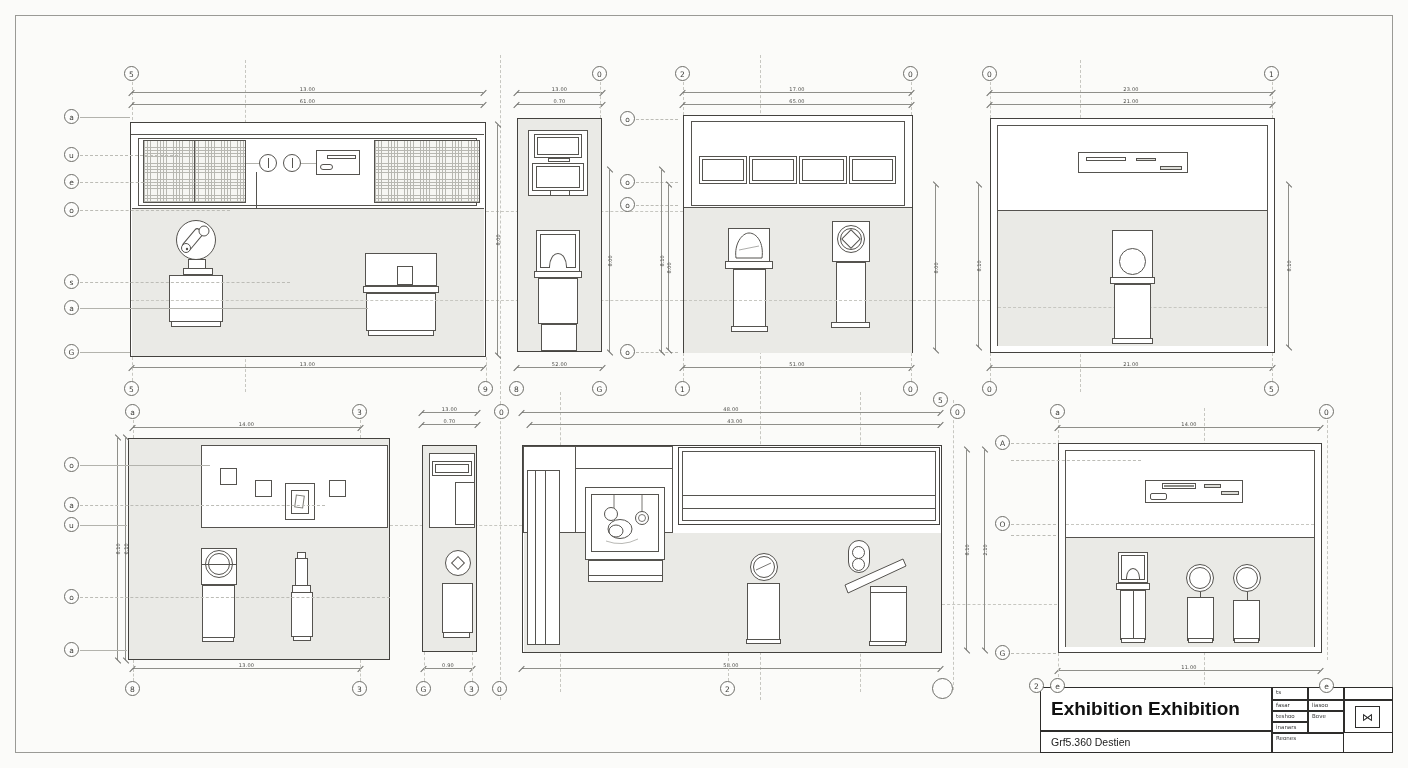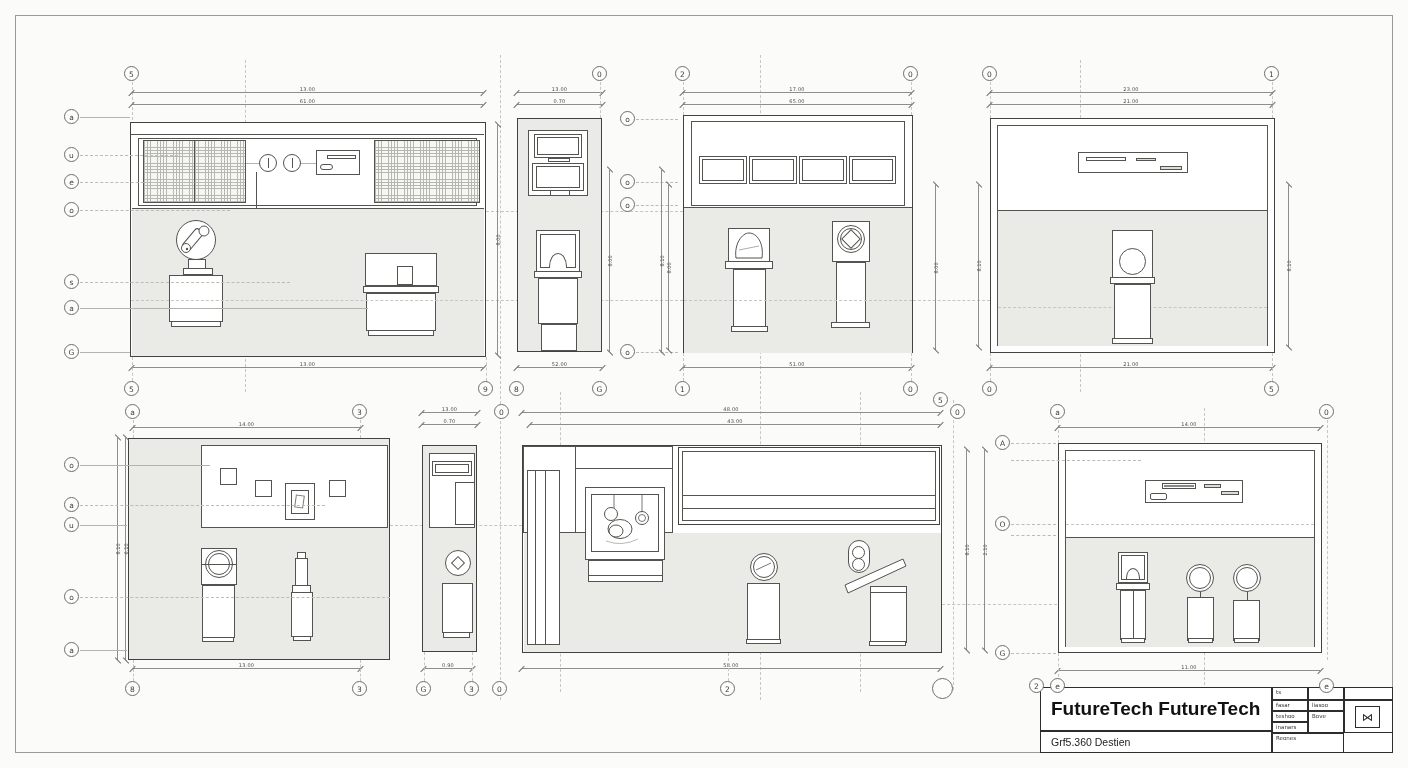--- a/index.html
+++ b/index.html
@@ -477,21 +477,21 @@
     <div class="bub" style="left:995px;top:645px">G</div>
     <div class="lead leadd" style="left:1011px;top:653px;width:45px"></div>
     <div class="dimh" style="left:1058px;top:670px;width:262px">
         <span>11.00</span>
       </div>
     <div class="cl" style="left:1058px;top:653px;height:24px"></div>
   </div>
 
   <div>
     <div class="tb" style="left:1040px;top:687px;width:353px;height:66px"></div>
-    <div class="tb tb-title" style="left:1040px;top:687px;width:232px;height:44px">FutureTech FutureTech</div>
+    <div class="tb tb-title" style="left:1040px;top:687px;width:232px;height:44px">Exhibition Exhibition</div>
     <div class="tb tb-sub" style="left:1040px;top:731px;width:232px;height:22px">Grf5.360 Destien</div>
     <div class="tb-cell" style="left:1272px;top:687px;width:36px;height:13px">ts</div>
     <div class="tb-cell" style="left:1308px;top:687px;width:36px;height:13px"></div>
     <div class="tb-cell" style="left:1272px;top:700px;width:36px;height:11px">fasar</div>
     <div class="tb-cell" style="left:1308px;top:700px;width:36px;height:11px">liasoo</div>
     <div class="tb-cell" style="left:1272px;top:711px;width:36px;height:11px">teshoo</div>
     <div class="tb-cell" style="left:1308px;top:711px;width:36px;height:22px">Bove</div>
     <div class="tb-cell" style="left:1272px;top:722px;width:36px;height:11px">inanars</div>
     <div class="tb-cell" style="left:1272px;top:733px;width:72px;height:20px">Reones</div>
     <div class="tb-cell" style="left:1344px;top:687px;width:49px;height:13px"></div>

